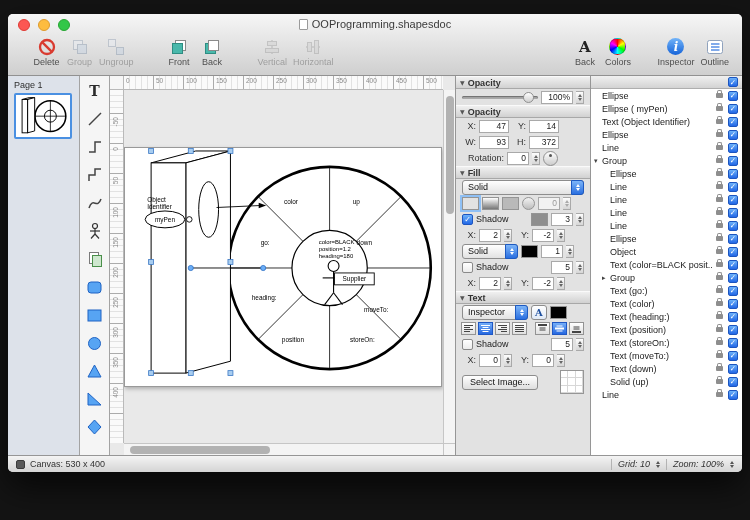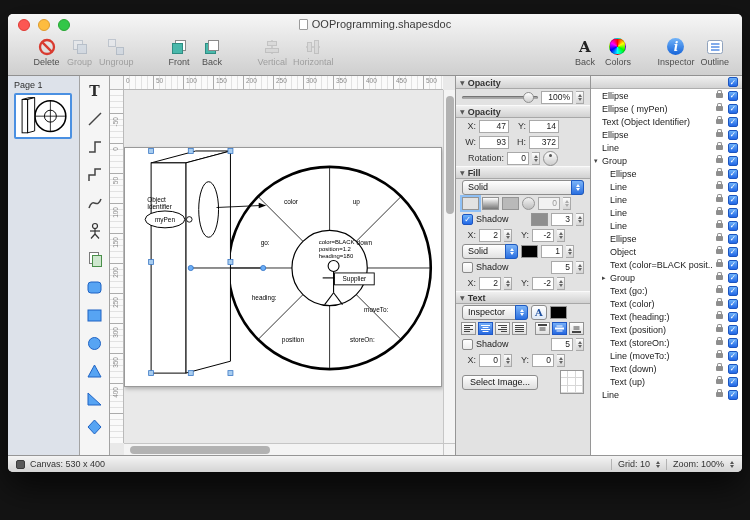--- a/index.html
+++ b/index.html
@@ -98,21 +98,21 @@
   .orow{height:13px;display:flex;align-items:center;padding:0 4px 0 3px;flex:none;}
   .orow.indent{padding-left:11px;}
   .odisc{width:8px;font-size:7px;color:#444;flex:none;}
   .olabel{flex:1;white-space:nowrap;overflow:hidden;color:#1a1a1a;}
   .lock{width:7px;height:5px;background:#8e8e8e;border-radius:1px;position:relative;margin:0 5px 0 3px;flex:none;}
   .lock::before{content:"";position:absolute;left:1px;top:-3px;width:3px;height:3px;border:1px solid #8e8e8e;border-bottom:none;border-radius:2px 2px 0 0;}
   .ocheck{width:10px;height:10px;border-radius:2px;background:linear-gradient(#6cb1f9,#2267e6);border:1px solid #1c55c0;color:#fff;font-size:7.5px;display:flex;align-items:center;justify-content:center;flex:none;}
   
   .statusbar{position:absolute;left:0;right:0;bottom:0;height:17px;background:linear-gradient(#f4f4f4,#d4d4d4);border-top:1px solid #969696;border-radius:0 0 5px 5px;display:flex;align-items:center;font-size:9px;color:#333;padding:0 8px;gap:5px;}
   .sb-icon{width:9px;height:9px;border-radius:2px;background:#5a5a5a;border:1px solid #3c3c3c;}
-  .sb-right{margin-left:auto;display:flex;align-items:center;gap:6px;}
+  .sb-right{margin-left:auto;display:flex;align-items:center;gap:6px;font-style:italic;}
   .sb-sep{width:1px;height:11px;background:#b3b3b3;}
   .mini-stepper{display:inline-flex;flex-direction:column;align-items:center;justify-content:center;gap:1px;height:11px;}
   .mini-stepper i{display:block;width:0;height:0;border:2.5px solid transparent;}
   .mini-stepper .u{border-bottom:3px solid #555;border-top:none;}
   .mini-stepper .d{border-top:3px solid #555;border-bottom:none;}
 </style>
 </head>
 <body>
 
 <div class="window">
@@ -812,33 +812,33 @@
             <span class="ocheck g">✓</span>
           </div>
           <div class="orow indent">
             <span class="odisc g"></span>
             <span class="olabel">Text (storeOn:)</span>
             <span class="lock"></span>
             <span class="ocheck g">✓</span>
           </div>
           <div class="orow indent">
             <span class="odisc g"></span>
-            <span class="olabel">Line (moveTo:)</span>
+            <span class="olabel">Text (moveTo:)</span>
             <span class="lock"></span>
             <span class="ocheck g">✓</span>
           </div>
           <div class="orow indent">
             <span class="odisc g"></span>
             <span class="olabel">Text (down)</span>
             <span class="lock"></span>
             <span class="ocheck g">✓</span>
           </div>
           <div class="orow indent">
             <span class="odisc g"></span>
-            <span class="olabel">Text (up)</span>
+            <span class="olabel">Solid (up)</span>
             <span class="lock"></span>
             <span class="ocheck g">✓</span>
           </div>
           <div class="orow">
             <span class="odisc g"></span>
             <span class="olabel">Line</span>
             <span class="lock"></span>
             <span class="ocheck g">✓</span>
           </div>
         </div>

